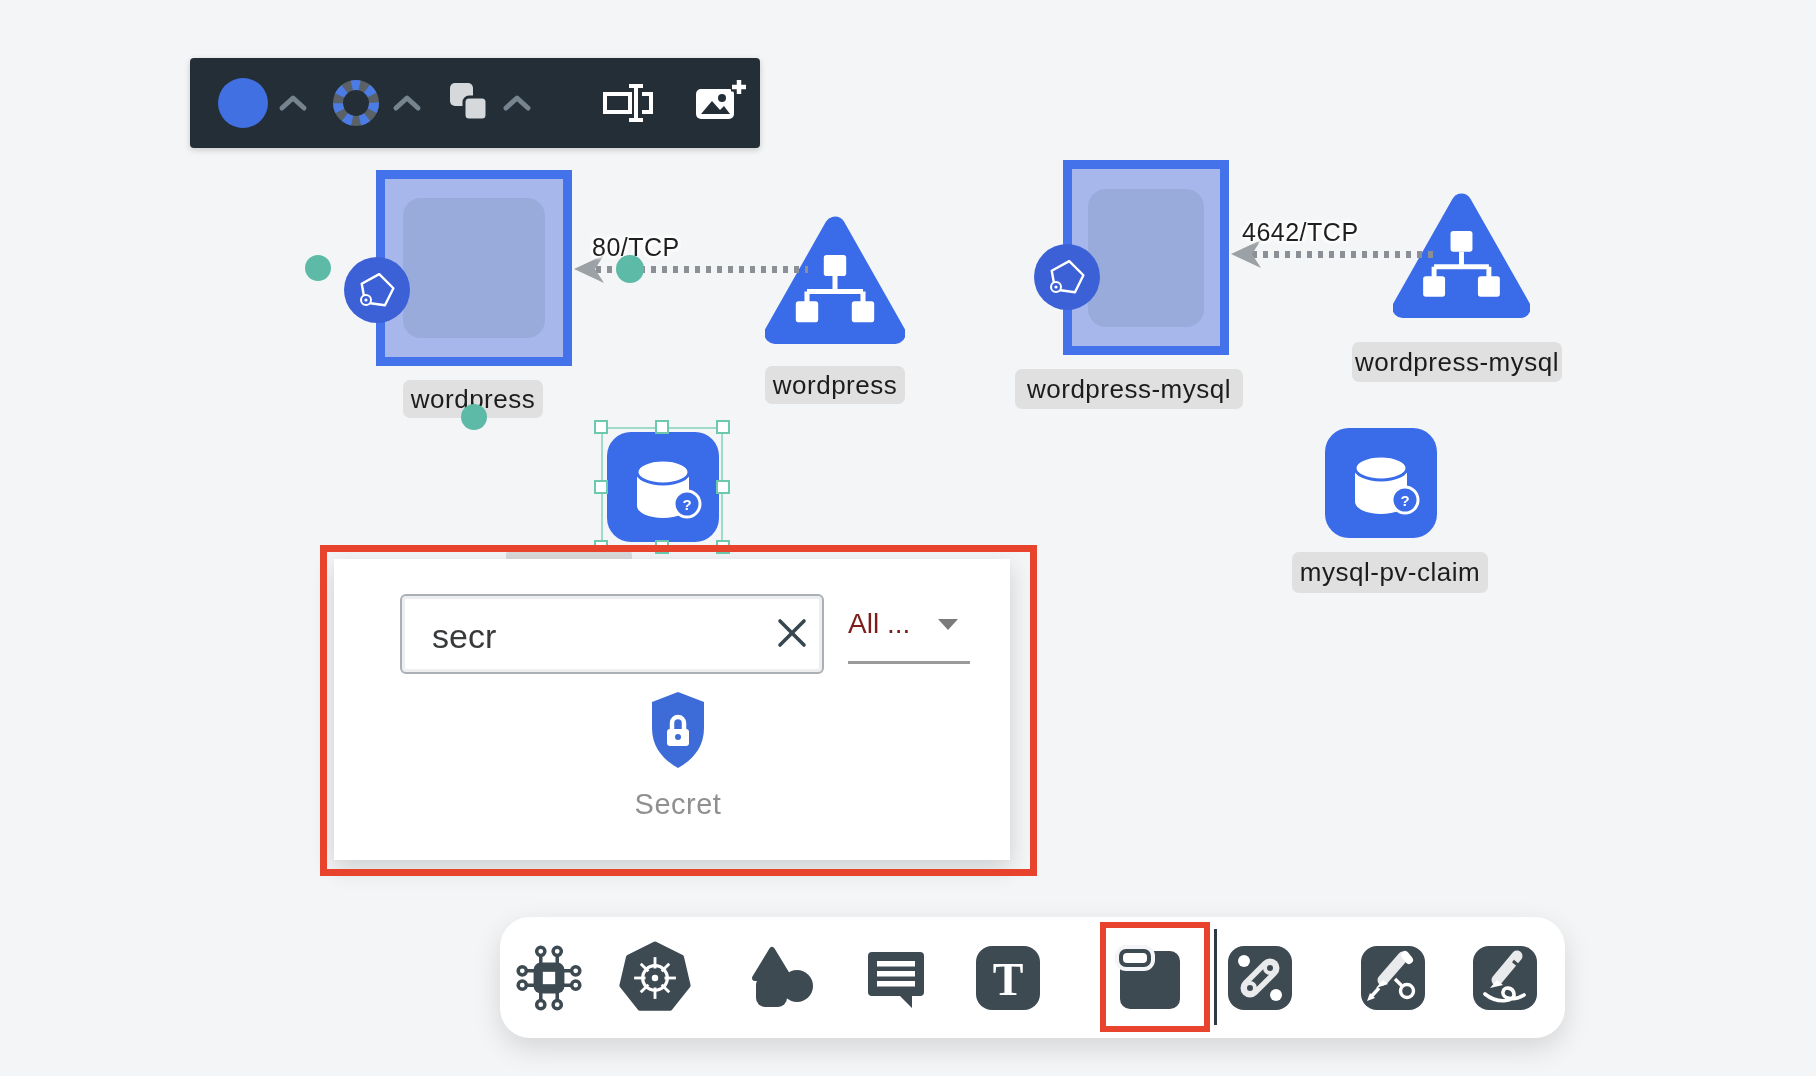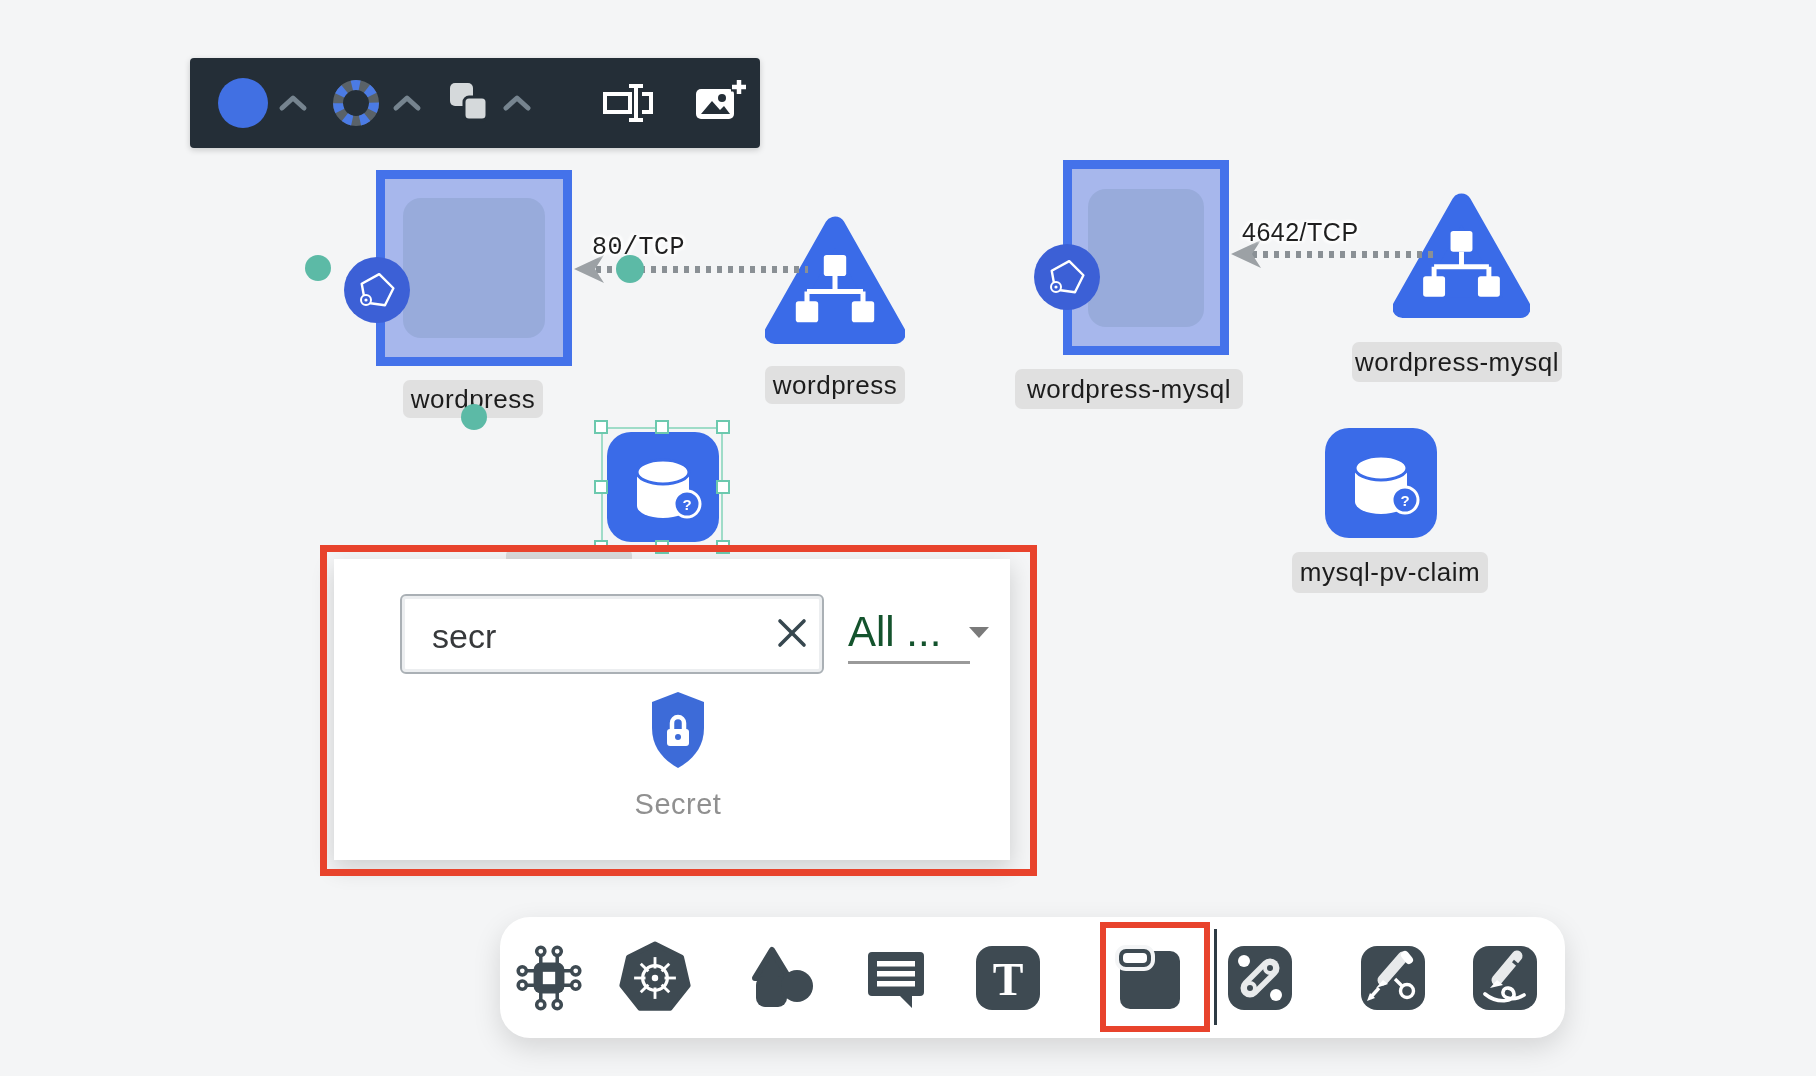--- a/index.html
+++ b/index.html
@@ -38,21 +38,21 @@
   .popup-panel{ left:334px; top:559px; width:676px; height:301px; background:#fff;
     box-shadow:0 8px 22px rgba(0,0,0,.16); z-index:9;}
   .hidden-label{ left:506px; top:549px; width:126px; height:38px; background:#dadada; border-radius:6px; z-index:8;}
   .search-input{ left:400px; top:594px; width:424px; height:80px; border:2px solid #aab0b5; border-radius:6px;
     box-shadow:inset 0 0 0 3px #eceef0; font-size:34px; color:#37393b; padding:5px 60px 0 30px; z-index:11;
     font-family:"Liberation Sans",sans-serif;
     text-decoration:underline dotted #e53935; text-decoration-thickness:3px; text-underline-offset:8px;}
   .clear-x{ left:772px; top:614px; width:40px; height:40px; background:none; border:none; cursor:pointer; z-index:12;}
   .filter{ left:848px; top:608px; z-index:11; background:none; border:none; cursor:pointer;
     display:flex; align-items:center; gap:26px;}
-  .filter-text{ font-size:42px; color:#14532d;}
+  .filter-text{ font-size:28px; color:#7f1d1d;}
   .filter-underline{ left:848px; top:661px; width:122px; height:3px; background:#9a9a9a; z-index:11;}
   .result-item{ left:613px; top:690px; width:130px; z-index:11; background:none; border:none; cursor:pointer;
     display:flex; flex-direction:column; align-items:center; gap:18px;}
   .result-label{ font-size:29px; color:#909090; letter-spacing:.5px;}
 
   
   .dock{ left:500px; top:917px; width:1065px; height:121px; background:#fff; border-radius:30px;
     box-shadow:0 10px 28px rgba(0,0,0,.13); z-index:5;}
   .dock-btn{ position:absolute; top:50%; transform:translate(-50%,-50%); width:76px; height:76px;
     background:none; border:none; cursor:pointer; display:flex; align-items:center; justify-content:center;}
@@ -120,21 +120,21 @@
     <circle cx="12" cy="33" r="1.6" fill="#fff"></circle>
   </svg>
 </div>
 <div class="abs teal-dot" style="left:305px; top:255px; width:26px; height:26px;"></div>
 <div class="abs node-label" style="left:403px; top:380px; width:140px; height:38px;">
   <span>wordpress</span>
 </div>
 <div class="abs teal-dot" style="left:461px; top:404px; width:26px; height:26px;"></div>
 
 <div class="abs" style="z-index:1;">
-  <span class="abs edge-label" style="left:592px; top:233px;font-family:Liberation Mono, monospace;">80/TCP</span>
+  <span class="abs edge-label" style="left:592px; top:233px;">80/TCP</span>
   <div class="abs edge-line" style="left:596px; top:266px; width:212px;"></div>
   <svg class="abs" style="left:572px; top:253px;" width="34" height="32" viewBox="0 0 34 32">
     <polygon points="32,2 2,16 32,30 23,16" fill="#9ca1a5"></polygon>
   </svg>
   <div class="abs teal-dot" style="left:616px; top:255px; width:28px; height:28px;"></div>
 </div>
 
 <div class="abs" style="left:765px; top:213px; width:140px; height:140px;">
   <svg width="140" height="140" viewBox="0 0 100 100">
     <polygon points="50,10 93,86 7,86" fill="#3a6be8" stroke="#3a6be8" stroke-width="15" stroke-linejoin="round"></polygon>

